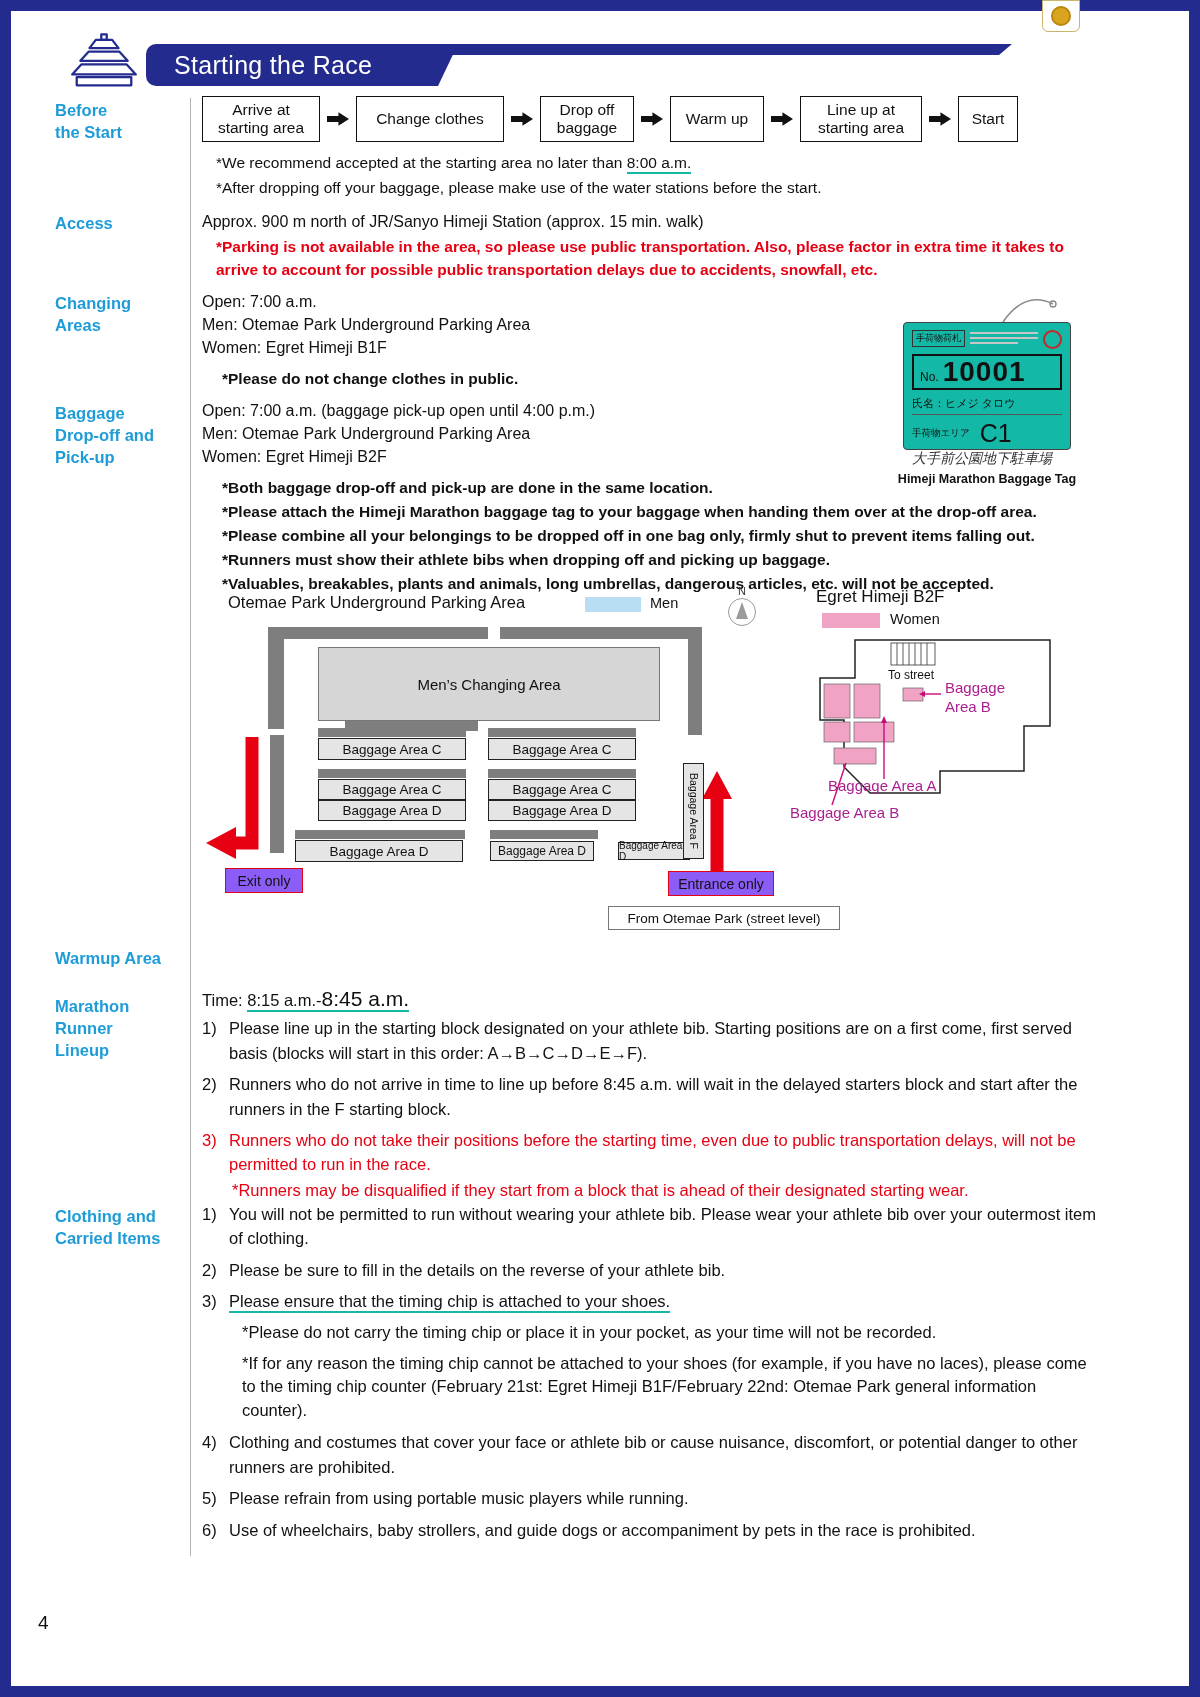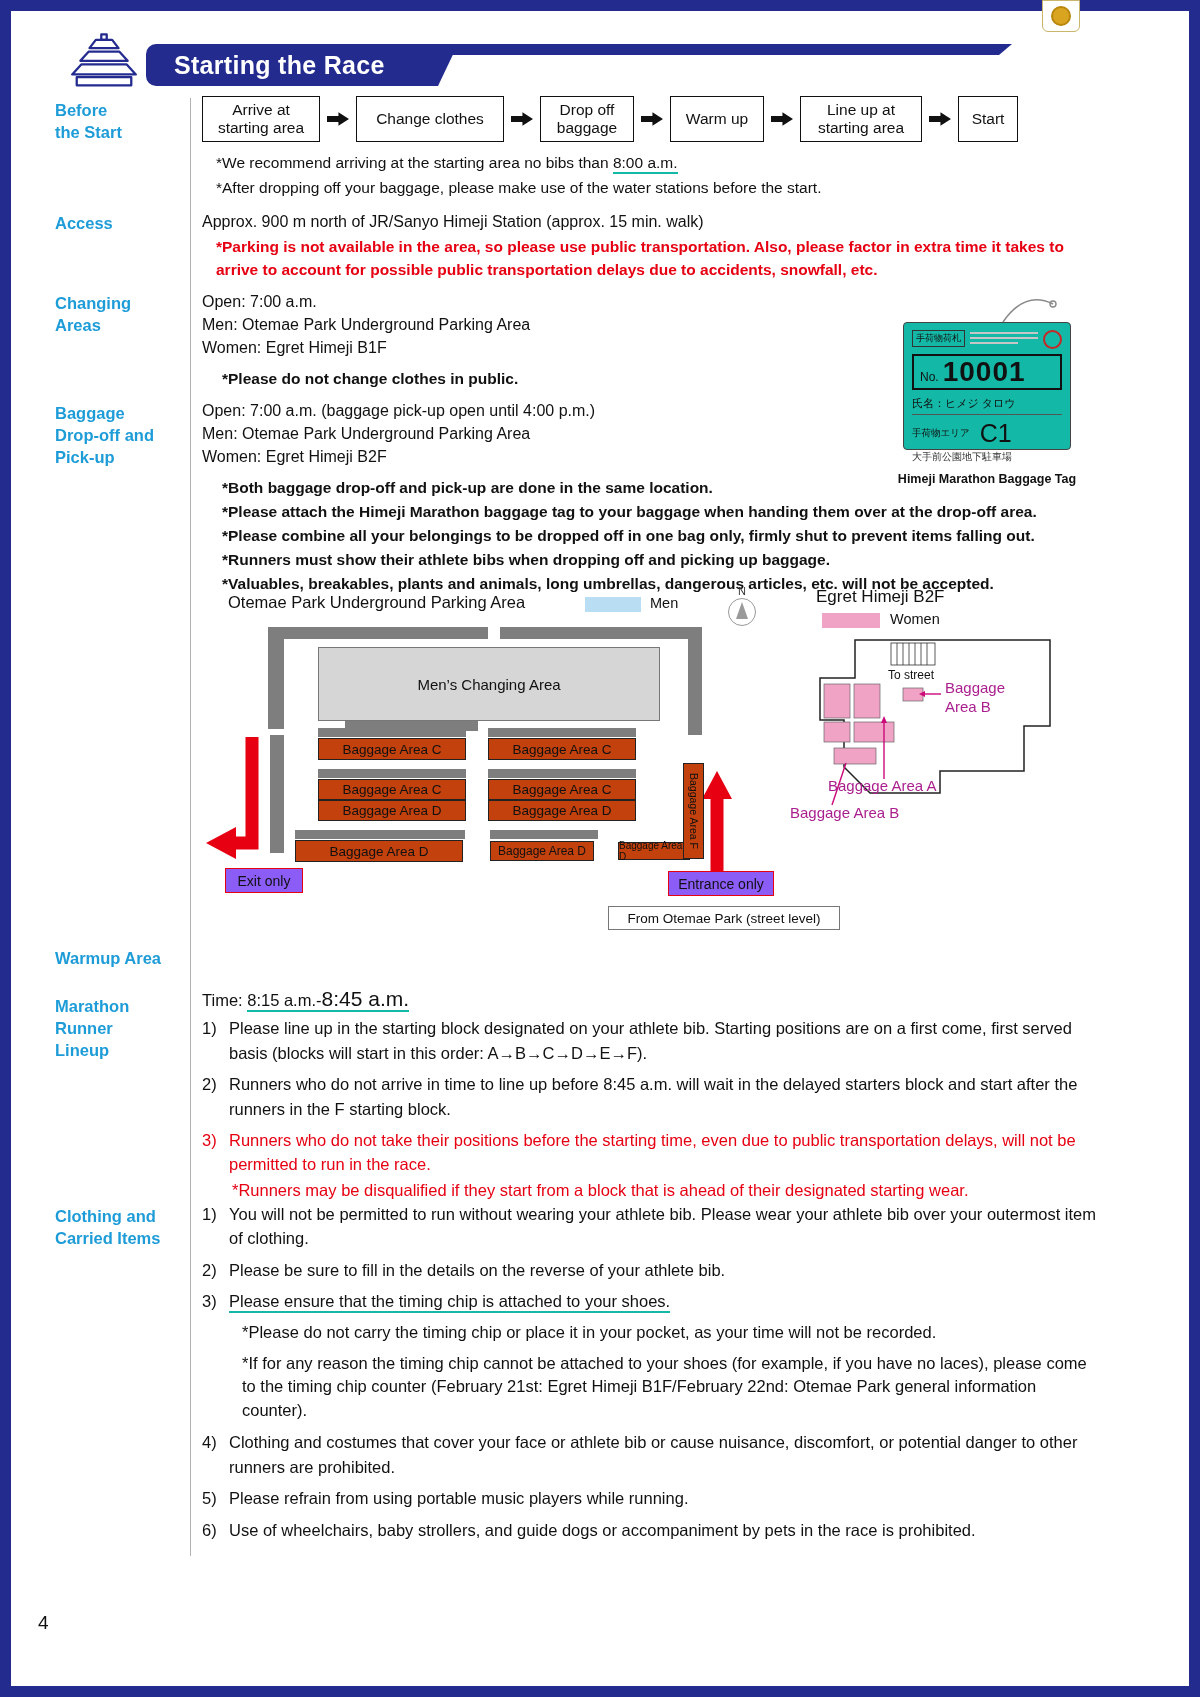--- a/index.html
+++ b/index.html
@@ -12,21 +12,21 @@
 
   
   .castle{position:absolute;left:54px;top:30px;z-index:5;}
   .header-line{position:absolute;left:420px;top:44px;width:592px;height:11px;background:#232b8f;
         clip-path:polygon(0 0,100% 0,calc(100% - 13px) 100%,0 100%);}
   .banner{position:absolute;left:146px;top:44px;width:310px;height:42px;}
   .banner .bg{position:absolute;left:0;top:0;width:284px;height:42px;background:#232b8f;border-radius:10px 0 0 10px;}
   .banner .bg-end{position:absolute;left:284px;top:0;width:28px;height:42px;background:#232b8f;
         clip-path:polygon(0 0,100% 0,calc(100% - 20px) 100%,0 100%);}
   .banner .txt{position:absolute;left:28px;top:0;height:42px;display:flex;align-items:center;
-        color:#fff;font-size:25px;font-weight:bold;letter-spacing:.3px;}
+        color:#fff;font-size:25px;font-weight:normal;letter-spacing:.3px;}
 
   
   .sec-label{position:absolute;left:55px;width:134px;color:#1e9cd8;font-weight:bold;
         font-size:16.5px;line-height:1.32;white-space:pre-line;}
   .divider{position:absolute;left:190px;top:98px;width:1px;height:1458px;background:#b3b3b3;}
   .content{position:absolute;left:202px;width:900px;font-size:16px;line-height:1.45;}
 
   
   .flow{display:flex;align-items:center;}
   .flow-box{border:1.6px solid #111;min-height:46px;display:flex;align-items:center;justify-content:center;
@@ -51,34 +51,34 @@
   .fineprint{flex:1;padding-top:2px;}
   .fineprint i{display:block;height:2px;background:#c6c6c6;margin-bottom:3px;}
   .tag-stamp{width:15px;height:15px;border-radius:50%;border:2px solid #c62828;flex:0 0 auto;}
   .tag-no-box{border:2px solid #111;margin-top:5px;padding:0 6px;display:flex;align-items:baseline;gap:4px;}
   .tag-no-label{font-size:12px;}
   .tag-no{font-size:28px;font-weight:bold;letter-spacing:1px;}
   .tag-name{font-size:11px;border-bottom:1px solid #555;margin-top:6px;padding-bottom:3px;}
   .tag-area-row{display:flex;align-items:center;gap:10px;margin-top:4px;}
   .tag-area-label{font-size:9.5px;}
   .tag-area{font-size:25px;font-weight:normal;}
-  .tag-venue{font-size:10px;margin-top:2px;color:#333;}
+  .tag-venue{font-size:14px;margin-top:2px;color:#333;font-style:italic;}
   .tag-string{position:absolute;left:995px;top:288px;z-index:4;}
   .tag-caption{position:absolute;left:897px;top:472px;width:180px;text-align:center;
         font-size:12.5px;font-weight:bold;}
 
   
   .map{position:absolute;left:200px;top:585px;width:965px;height:358px;font-size:13.5px;}
   .map-title{position:absolute;font-size:16.5px;}
   .swatch{position:absolute;}
   .legend-text{position:absolute;font-size:14.5px;}
   .wall{position:absolute;background:#7e7e7e;}
   .mens-area{position:absolute;background:#d6d6d6;border:1px solid #777;display:flex;
         align-items:center;justify-content:center;font-size:15px;}
-  .bag-box{position:absolute;background:#c2410c;border:1px solid #222;display:flex;
+  .bag-box{position:absolute;background:#e5e5e5;border:1px solid #222;display:flex;
         align-items:center;justify-content:center;font-size:13.5px;box-sizing:border-box;}
   .bag-box.small{font-size:12px;}
   .bag-box.xs{font-size:10px;}
   .bag-f{writing-mode:vertical-rl;font-size:10.5px;line-height:1.05;text-align:center;}
   .red-label{position:absolute;border:1.5px solid #e60012;background:#8b5cf6;display:flex;
         align-items:center;justify-content:center;font-size:14px;box-sizing:border-box;}
   .gray-label{position:absolute;border:1px solid #777;background:#fff;display:flex;
         align-items:center;justify-content:center;font-size:13.5px;box-sizing:border-box;}
   .plan-arrows{position:absolute;left:0;top:0;pointer-events:none;}
   .compass{position:absolute;left:526px;top:0;width:32px;text-align:center;font-size:11px;color:#333;}
@@ -127,21 +127,21 @@
       <div class="flow-box" style="width:148px">Change clothes</div>
       <div class="flow-arrow"></div>
       <div class="flow-box" style="width:94px">Drop off baggage</div>
       <div class="flow-arrow"></div>
       <div class="flow-box" style="width:94px">Warm up</div>
       <div class="flow-arrow"></div>
       <div class="flow-box" style="width:122px">Line up at starting area</div>
       <div class="flow-arrow"></div>
       <div class="flow-box" style="width:60px">Start</div>
     </div>
-    <div class="note" style="margin-top:9px"><span>*We recommend arriving at the starting area no bibs than </span><span class="u-red">8:00 a.m.</span></div>
+    <div class="note" style="margin-top:9px"><span>*We recommend accepted at the starting area no later than </span><span class="u-red">8:00 a.m.</span></div>
     <div class="note">*After dropping off your baggage, please make use of the water stations before the start.</div>
   </div>
 
   <div class="sec-label" style="top:213px">Access</div>
   <div class="content" style="top:210px">
     <div>Approx. 900 m north of JR/Sanyo Himeji Station (approx. 15 min. walk)</div>
     <div class="warn">*Parking is not available in the area, so please use public transportation. Also, please factor in extra time it takes to arrive to account for possible public transportation delays due to accidents, snowfall, etc.</div>
   </div>
 
   <div class="sec-label" style="top:293px">Changing

